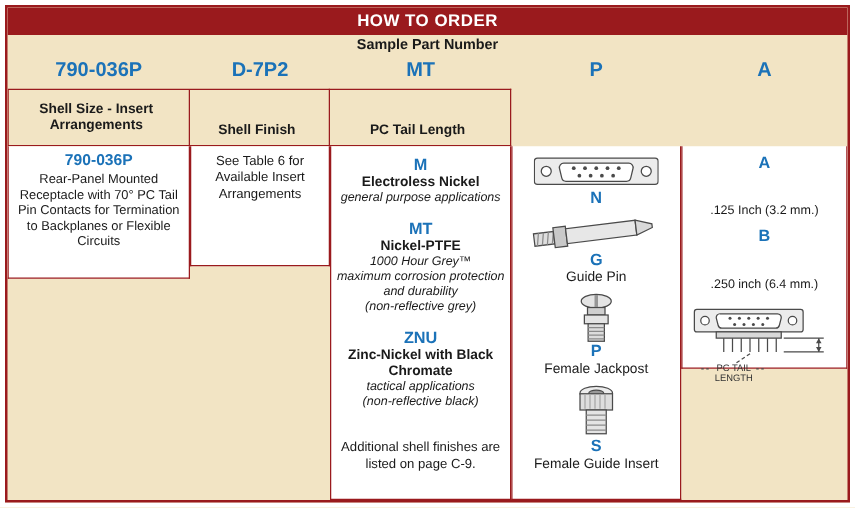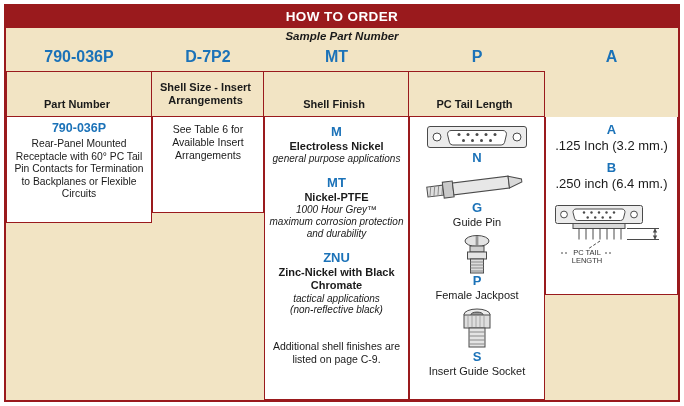--- a/index.html
+++ b/index.html
@@ -28,21 +28,20 @@
     text-align: center;
     line-height: 22px;
   }
   .sample-row {
     height: 17px;
     text-align: center;
     font-weight: bold;
     font-size: 11.5px;
     line-height: 17px;
     color: #1a1a1a;
-    font-style: italic;
   }
   .grid5 {
     display: grid;
     grid-template-columns: 146px 112px 145px 136px 133px;
   }
   .codes-row { height: 26px; }
   .code {
     text-align: center;
     font-weight: bold;
     color: #1B72B8;
@@ -85,21 +84,21 @@
   .pn-code { color: #1B72B8; font-weight: bold; font-size: 12.5px; margin-bottom: 2px; }
   .sf-group { margin-bottom: 11px; }
   .opt-code { color: #1B72B8; font-weight: bold; font-size: 13px; line-height: 1.15; }
   .sf-name { font-weight: bold; font-size: 11px; }
   .sf-note { font-style: italic; font-size: 10px; line-height: 1.18; }
   .sf-foot { margin-top: 24px; font-size: 10.5px; }
   .hw-option { margin-bottom: 5px; }
   .hw-icon { display: block; margin: 1px auto 0 auto; }
   .hw-label { font-size: 11px; }
   .tail-option { margin-bottom: 7px; }
-  .tail-label { font-size: 13px; }
+  .tail-label { font-size: 10px; margin-top: 25px; }
   .tail-diagram { display: block; margin: 6px auto 0 auto; }
   .svg-label { font-size: 7.5px; fill: #333; font-family: "Liberation Sans", sans-serif; }
 </style>
 </head>
 <body>
 
 <div class="order-table">
 
   <div class="title-bar">HOW TO ORDER</div>
 
@@ -107,51 +106,51 @@
 
   <div class="grid5 codes-row">
     <div class="code">790-036P</div>
     <div class="code">D-7P2</div>
     <div class="code">MT</div>
     <div class="code">P</div>
     <div class="code">A</div>
   </div>
 
   <div class="grid5 header-band">
-    <div class="header-cell">Part Number</div>
     <div class="header-cell center">Shell Size - Insert Arrangements</div>
     <div class="header-cell">Shell Finish</div>
     <div class="header-cell">PC Tail Length</div>
   </div>
 
   <div class="grid5 content-band">
 
     <div class="col-cell">
       <div class="white-box box1">
         <div class="pn-code">790-036P</div>
-        <div class="pn-desc">Rear-Panel Mounted Receptacle with 60° PC Tail Pin Contacts for Termination to Backplanes or Flexible Circuits</div>
+        <div class="pn-desc">Rear-Panel Mounted Receptacle with 70° PC Tail Pin Contacts for Termination to Backplanes or Flexible Circuits</div>
       </div>
     </div>
 
     <div class="col-cell">
       <div class="white-box box2">See Table 6 for Available Insert Arrangements</div>
     </div>
 
     <div class="col-cell">
       <div class="white-box box3">
         <div class="sf-group">
           <div class="opt-code">M</div>
           <div class="sf-name">Electroless Nickel</div>
           <div class="sf-note">general purpose applications</div>
         </div>
         <div class="sf-group">
           <div class="opt-code">MT</div>
           <div class="sf-name">Nickel-PTFE</div>
           <div class="sf-note">1000 Hour Grey™</div>
           <div class="sf-note">maximum corrosion protection and durability</div>
+          <div class="sf-note">(non-reflective grey)</div>
         </div>
         <div class="sf-group">
           <div class="opt-code">ZNU</div>
           <div class="sf-name">Zinc-Nickel with Black Chromate</div>
           <div class="sf-note">tactical applications</div>
           <div class="sf-note">(non-reflective black)</div>
         </div>
         <div class="sf-foot">Additional shell finishes are listed on page C-9.</div>
       </div>
     </div>
@@ -210,21 +209,21 @@
         <div class="hw-option">
           <svg class="hw-icon" width="40" height="42" viewBox="0 0 40 42">
             <ellipse cx="20" cy="6.5" rx="13" ry="5.5" fill="#ececec" stroke="#4a4a4a"></ellipse>
             <ellipse cx="20" cy="6.5" rx="6" ry="2.4" fill="#9a9a9a" stroke="#4a4a4a"></ellipse>
             <rect x="7" y="7" width="26" height="13" fill="#dedede" stroke="#4a4a4a"></rect>
             <path d="M11 8 v11 M15 8 v11 M19 8 v11 M23 8 v11 M27 8 v11" stroke="#a6a6a6" fill="none"></path>
             <rect x="12" y="20" width="16" height="19" fill="#e4e4e4" stroke="#4a4a4a"></rect>
             <path d="M12 24 h16 M12 28 h16 M12 32 h16 M12 36 h16" stroke="#8a8a8a" fill="none"></path>
           </svg>
           <div class="opt-code">S</div>
-          <div class="hw-label">Insert Guide Socket</div>
+          <div class="hw-label">Female Guide Insert</div>
         </div>
 
       </div>
     </div>
 
     <div class="col-cell">
       <div class="white-box box5">
         <div class="tail-option">
           <div class="opt-code">A</div>
           <div class="tail-label">.125 Inch (3.2 mm.)</div>

